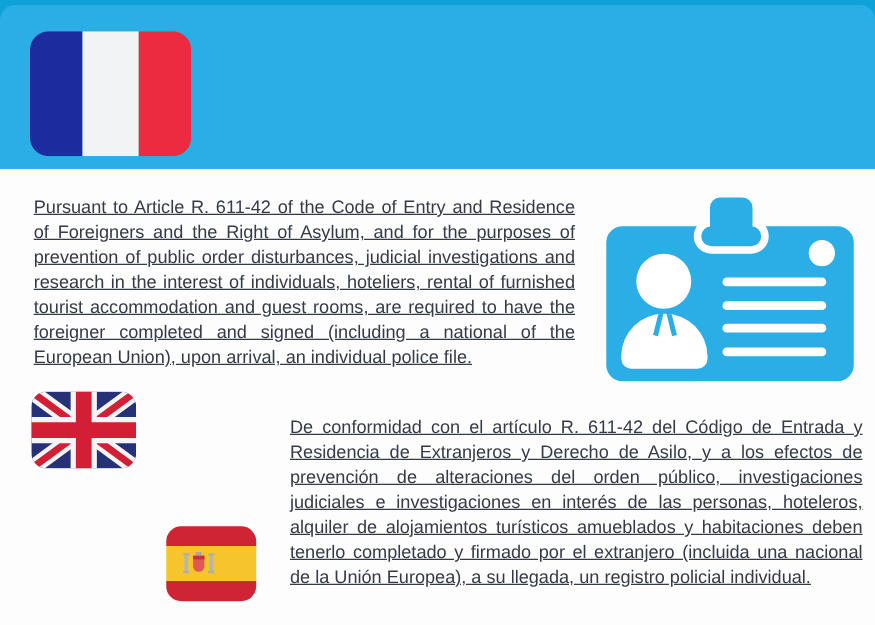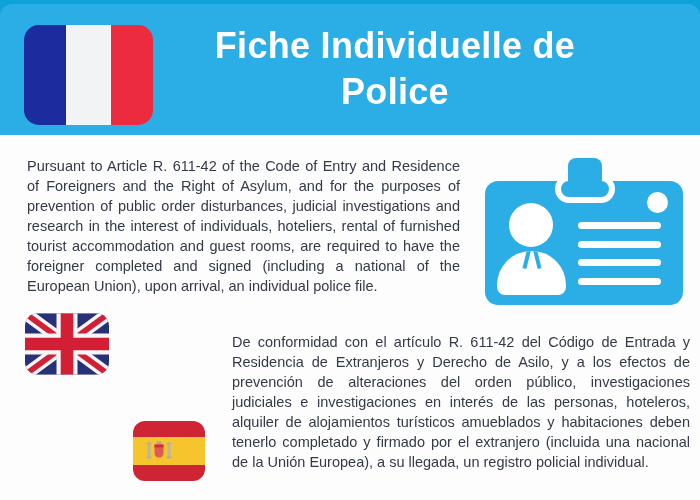--- a/index.html
+++ b/index.html
@@ -15,21 +15,21 @@
     color:#ffffff;font-size:36px;line-height:46px;font-weight:800;letter-spacing:.3px;
   }
   
   .flag-fr{position:absolute;left:24px;top:25px;width:129px;height:100px;border-radius:15px;overflow:hidden;display:flex;}
   .flag-fr .b{flex:1;background:var(--fr-blue,#1c2b9e);}
   .flag-fr .w{flex:1.1;background:#f2f3f5;}
   .flag-fr .r{flex:1;background:var(--fr-red,#ed2b3e);}
   
   .para{
     color:var(--ink,#343a46);font-size:14.5px;line-height:20px;
-    text-align:justify;text-align-last:left;-moz-text-align-last:left;
+    text-align:justify;text-align-last:left;text-decoration:underline;-moz-text-align-last:left;
   }
   .para-en{position:absolute;left:27px;top:156px;width:433px;}
   .para-es{position:absolute;left:232px;top:332px;width:458px;}
   
   .idcard{position:absolute;left:485px;top:158px;width:198px;height:148px;}
   .idcard .tab{position:absolute;left:83px;top:0;width:34px;height:38px;border-radius:8px;background:var(--cyan,#2bade5);z-index:3;}
   .idcard .slot{position:absolute;left:70px;top:17px;width:60px;height:28px;border:6px solid #fff;border-radius:14px;box-sizing:border-box;z-index:2;}
   .idcard .card{position:absolute;left:0;top:23px;width:198px;height:124px;background:var(--cyan,#2bade5);border-radius:13px;z-index:1;}
   .card .head{position:absolute;left:24px;top:22px;width:44px;height:44px;background:#fff;border-radius:50%;}
   .card .shoulders{position:absolute;left:12px;top:70px;width:69px;height:44px;background:#fff;border-radius:34px 34px 8px 8px;overflow:hidden;}
@@ -54,21 +54,20 @@
   <div class="header">
     <div class="header-inner"></div>
   </div>
 
   <div class="flag-fr">
     <div class="b"></div>
     <div class="w"></div>
     <div class="r"></div>
   </div>
 
-  <div class="title">Fiche Individuelle de Police</div>
 
   <div class="para para-en">Pursuant to Article R. 611-42 of the Code of Entry and Residence of Foreigners and the Right of Asylum, and for the purposes of prevention of public order disturbances, judicial investigations and research in the interest of individuals, hoteliers, rental of furnished tourist accommodation and guest rooms,  are required to have the foreigner completed and signed (including a national of the European Union), upon arrival, an individual police file.</div>
 
   <div class="idcard">
     <div class="slot"></div>
     <div class="tab"></div>
     <div class="card">
       <div class="head"></div>
       <div class="shoulders">
         <div class="collar l"></div>

